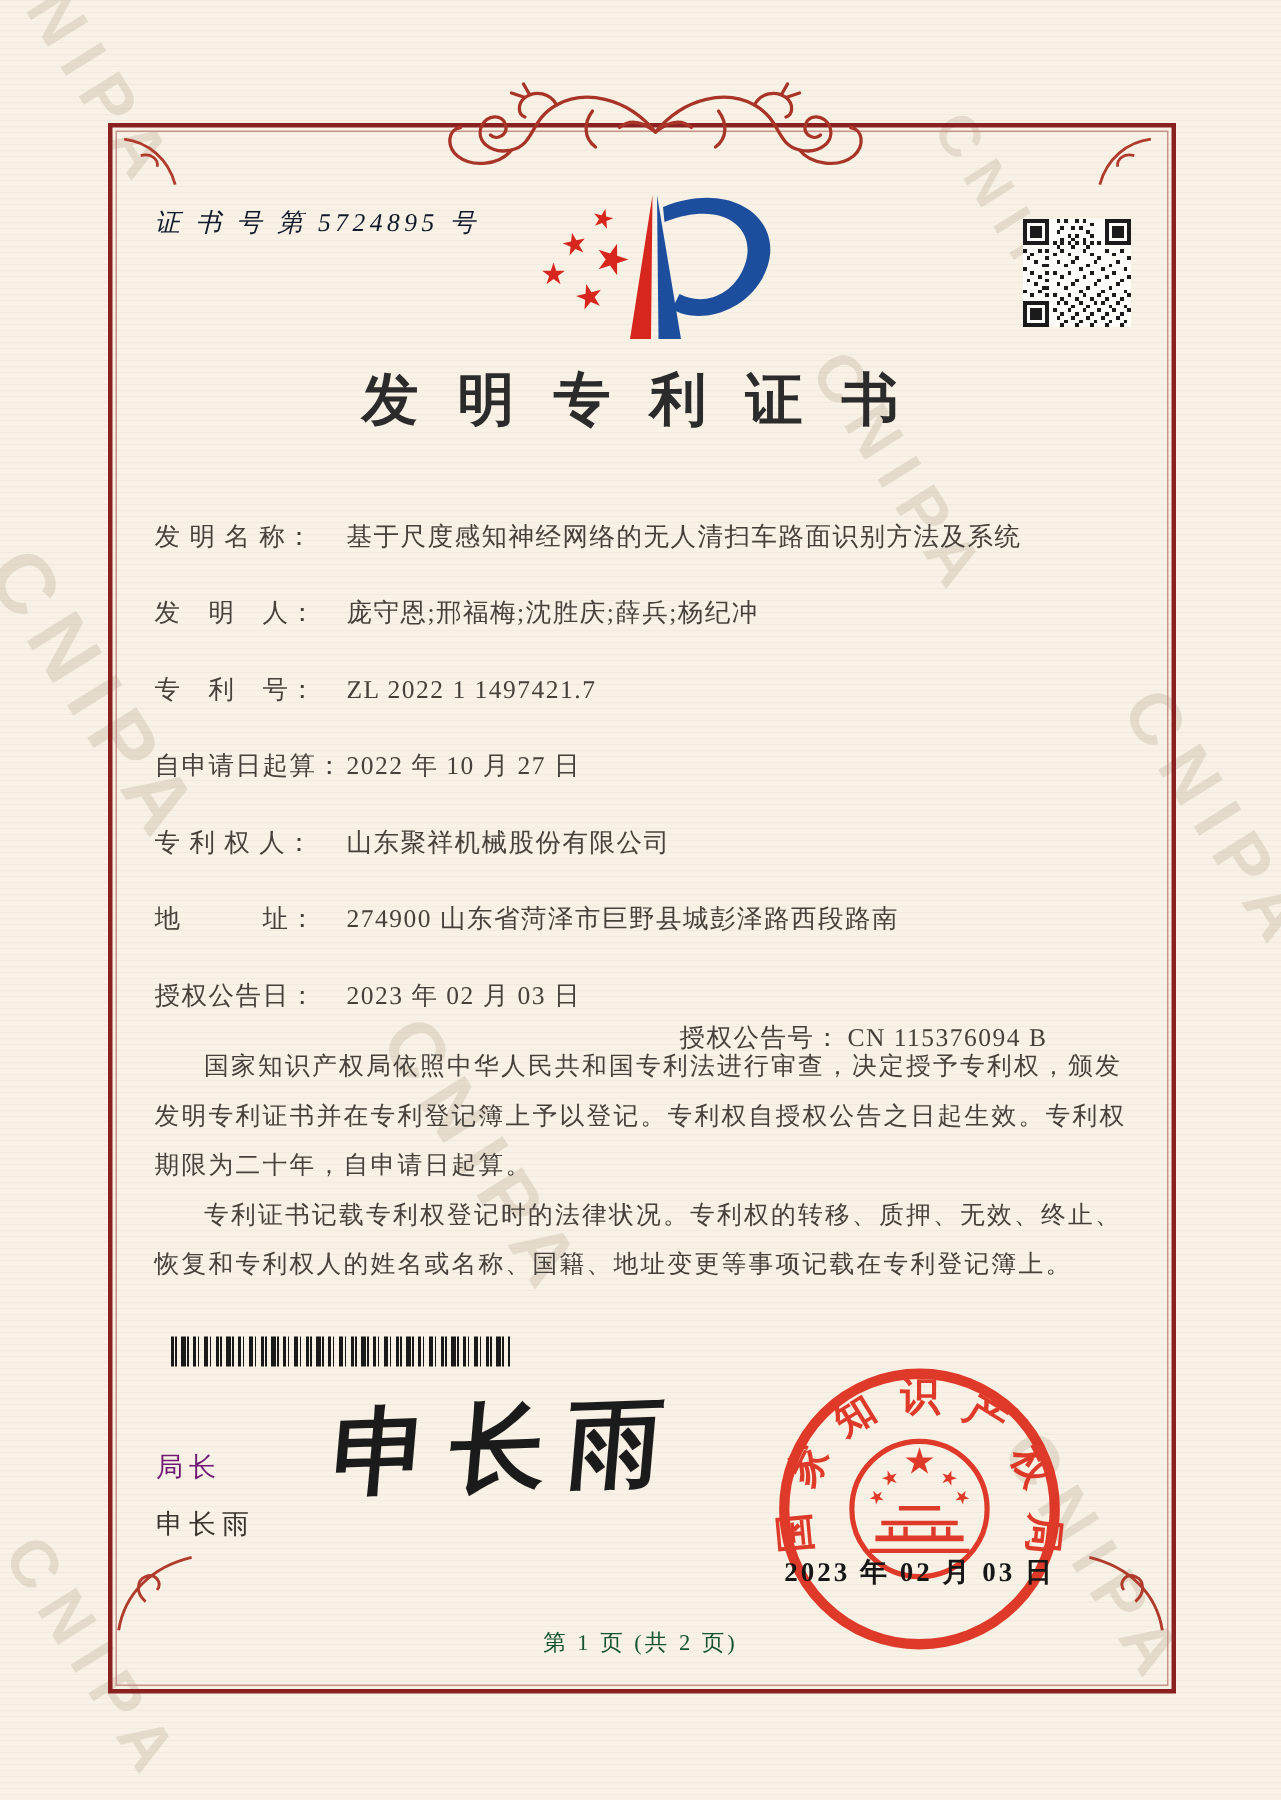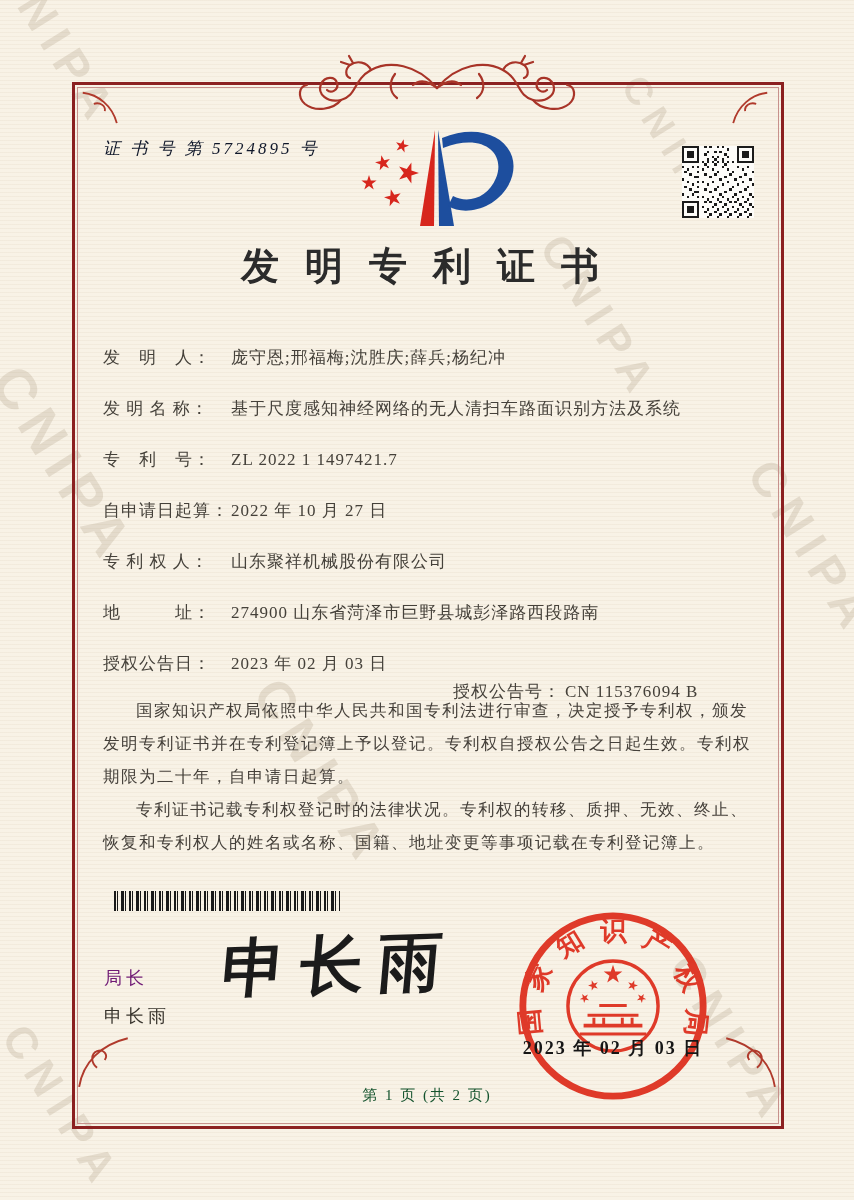--- a/index.html
+++ b/index.html
@@ -132,24 +132,24 @@
       M8 24h1v1h-1z M10 25h1v1h-1z M12 24h1v1h-1z M14 25h1v1h-1z M16 24h1v1h-1z M18 25h1v1h-1z M20 24h1v1h-1z M22 25h1v1h-1z M24 24h1v1h-1z M26 25h1v1h-1z M28 24h1v1h-1z
       M9 26h1v1h-1z M11 27h1v1h-1z M13 26h1v1h-1z M15 27h1v1h-1z M17 26h1v1h-1z M19 27h1v1h-1z M21 26h1v1h-1z M23 27h1v1h-1z M25 26h1v1h-1z M27 27h1v1h-1z
       M10 28h1v1h-1z M14 28h1v1h-1z M18 28h1v1h-1z M22 28h1v1h-1z M26 28h1v1h-1z"></path>
     </g>
   </svg>
 
   <div class="title">发明专利证书</div>
 
   <div class="fields">
     <div class="field-row">
+      <span class="flabel">发 明 名 称：</span><span class="fvalue">基于尺度感知神经网络的无人清扫车路面识别方法及系统</span>
+    </div>
+    <div class="field-row">
       <span class="flabel">发　明　人：</span><span class="fvalue">庞守恩;邢福梅;沈胜庆;薛兵;杨纪冲</span>
-    </div>
-    <div class="field-row">
-      <span class="flabel">发 明 名 称：</span><span class="fvalue">基于尺度感知神经网络的无人清扫车路面识别方法及系统</span>
     </div>
     <div class="field-row">
       <span class="flabel">专　利　号：</span><span class="fvalue">ZL 2022 1 1497421.7</span>
     </div>
     <div class="field-row">
       <span class="flabel">自申请日起算：</span><span class="fvalue">2022 年 10 月 27 日</span>
     </div>
     <div class="field-row">
       <span class="flabel">专 利 权 人：</span><span class="fvalue">山东聚祥机械股份有限公司</span>
     </div>

